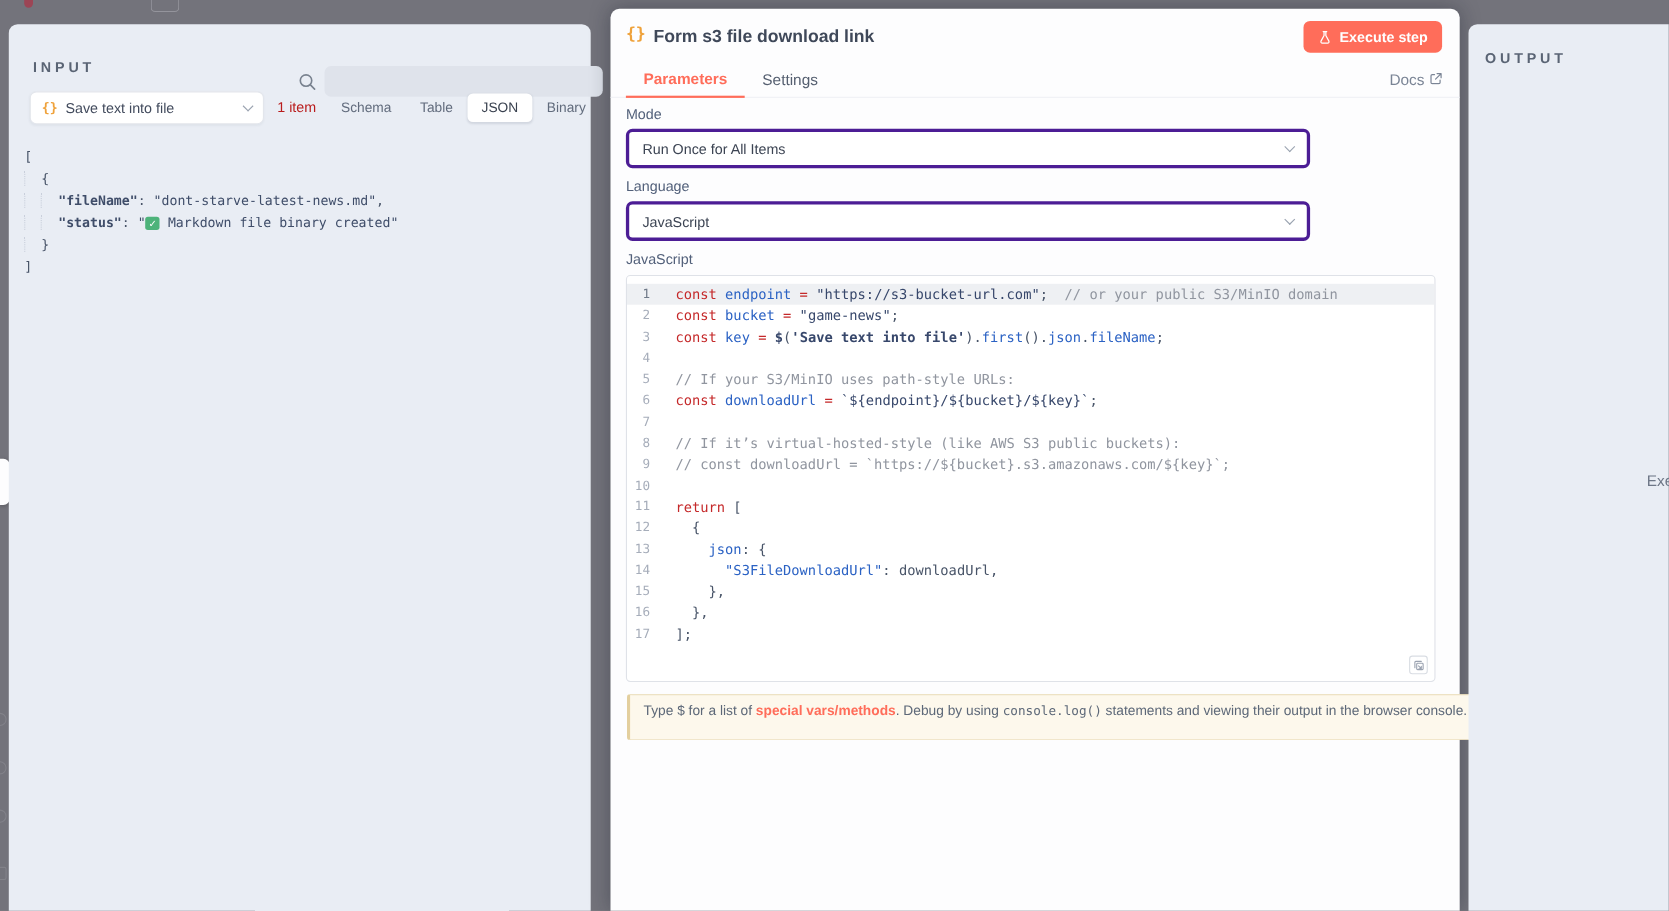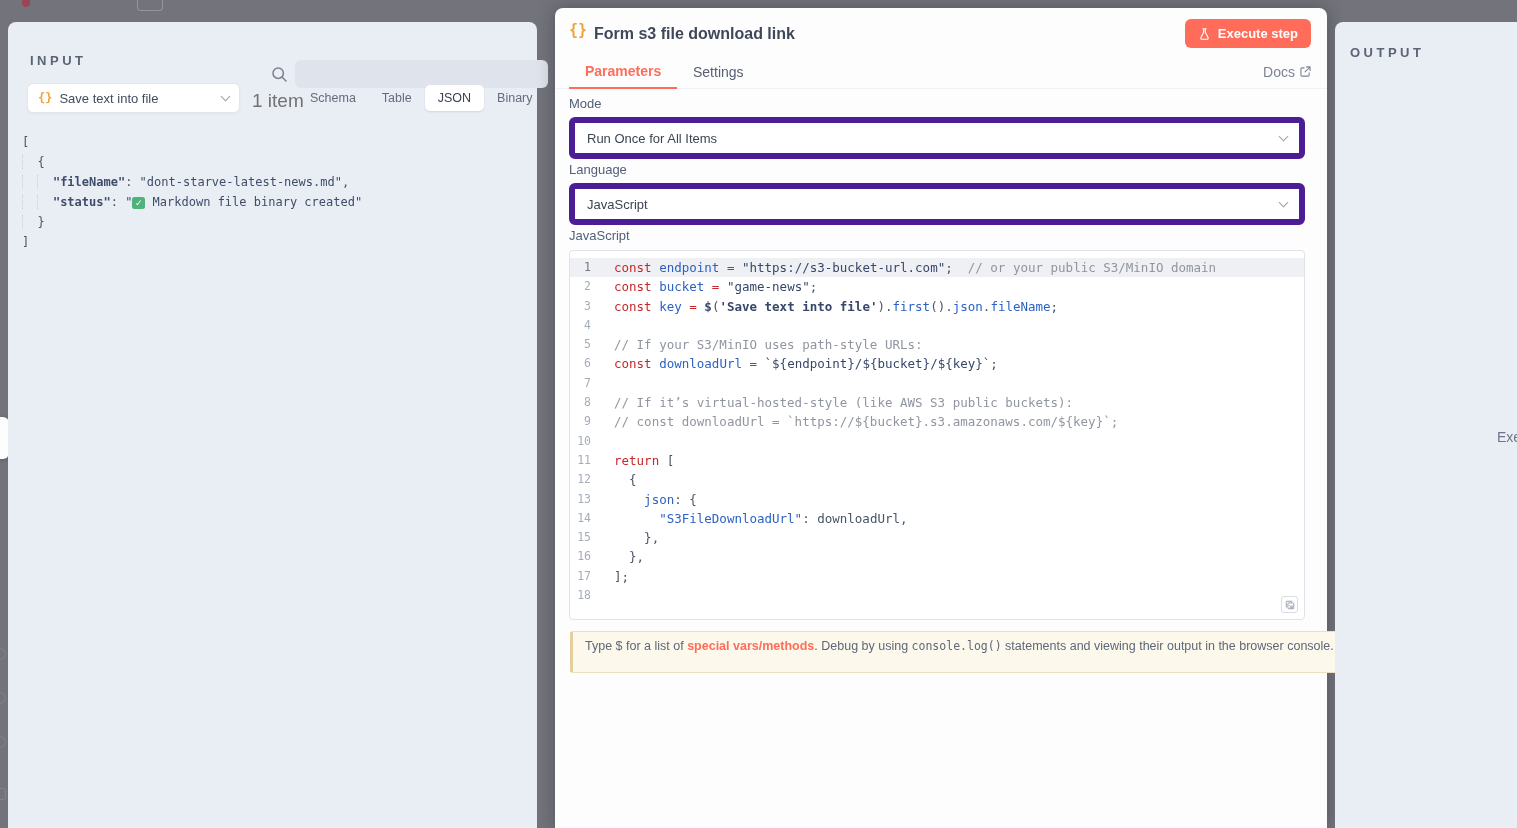--- a/index.html
+++ b/index.html
@@ -28,42 +28,42 @@
   .tabset .vtab { font-size:12.5px; color:#626c7d; padding:4px 13px; border-radius:5px; cursor:default; line-height:18px;margin-top:48px; }
   .tabset .vtab.active { background:#ffffff; color:#39414f; box-shadow:0 1px 2px rgba(40,50,70,.12); }
 
   
   .src-select { display:flex; align-items:center; gap:7px; background:#fff; border:1px solid #e3e6ec;
     border-radius:6px; height:30px; padding:0 10px; width:213px; box-shadow:0 1px 2px rgba(40,50,70,.05); }
   .braces { font-family:"DejaVu Sans Mono", monospace; font-weight:700; color:#efa23b; }
   .src-select .lbl { font-size:13px; color:#424b5d; flex:1; white-space:nowrap; overflow:hidden; }
   .chev { width:7px; height:7px; border-right:1.6px solid #9aa3b0; border-bottom:1.6px solid #9aa3b0;
     transform:rotate(45deg); margin-top:-4px; flex:none; }
-  .item-count { font-size:19px; color:#737373; }
+  .item-count { font-size:13px; color:#b91c1c; }
 
   
   .json-view { font-family:"DejaVu Sans Mono", monospace; font-size:12px; line-height:20px; white-space:pre; color:#3f4d69; }
 
   
   #ndv-modal { left:555px; top:8px; width:772px; height:820px; background:#fdfdfe;
     border-radius:8px 8px 0 0; box-shadow:0 0 18px rgba(20,25,40,.35); }
   .ndv-title { font-size:16px; font-weight:600; color:#3f4859; }
   .exec-btn { display:flex; align-items:center; gap:7px; background:#ff6d5a; color:#fff;
     border:none; border-radius:6px; height:29px; padding:0 13px; font-size:13px; font-weight:700; cursor:pointer;
     font-family:"Liberation Sans", sans-serif; }
   .ndv-tabbar { left:0; top:47px; width:100%; height:34px; border-bottom:1px solid #f0f1f5; }
   .ndv-tab { position:absolute; top:0; height:33px; display:flex; align-items:center; font-size:14px; }
   .tab-params { left:14px; padding:0 16px; color:#ff6d5a; font-weight:600; border-bottom:2px solid #ff6d5a; height:34px; }
   .tab-settings { left:122px; padding:0 16px; color:#555f70; }
   .docs-link { position:absolute; right:16px; top:0; height:33px; display:flex; align-items:center; gap:5px;
     font-size:14px; color:#7a8495; cursor:pointer; }
 
   .field-label { font-size:13px; color:#52607a;text-align:center; }
-  .select-input { display:flex; align-items:center; background:#fff; border:6px solid #4c1d95; border-radius:6px;
-    height:28px; padding:15px 12px; width:736px; }
+  .select-input { display:flex; align-items:center; background:#fff; border:3px solid #4c1d95; border-radius:6px;
+    height:28px; padding:15px 12px; width:622px; }
   .select-input .val { flex:1; font-size:13px; color:#3c4453; }
 
   
   #code-editor { left:14px; top:242px; width:736px; height:370px; background:#fff;
     border:1px solid #dfe2e8; border-radius:4px; overflow:hidden; }
   .cm-scroller { position:absolute; inset:0; padding-top:7px; font-family:"DejaVu Sans Mono", monospace;
     font-size:12.5px; line-height:19.3px; }
   .cm-row { display:flex; height:19.3px; white-space:pre; }
   .cm-row.active { background:#eef0f3; }
   .cm-ln { width:30px; flex:none; text-align:right; padding-right:9px; color:#a6adba; font-size:11.5px; }
@@ -184,21 +184,20 @@
         <div class="cm-row"><span class="cm-ln">8</span><span class="cm-code"><span class="tok-cm">// If it’s virtual-hosted-style (like AWS S3 public buckets):</span></span></div>
         <div class="cm-row"><span class="cm-ln">9</span><span class="cm-code"><span class="tok-cm">// const downloadUrl = `https://${bucket}.s3.amazonaws.com/${key}`;</span></span></div>
         <div class="cm-row"><span class="cm-ln">10</span><span class="cm-code"></span></div>
         <div class="cm-row"><span class="cm-ln">11</span><span class="cm-code"><span class="tok-kw">return</span><span class="tok-pl"> [</span></span></div>
         <div class="cm-row"><span class="cm-ln">12</span><span class="cm-code"><span class="tok-pl">  {</span></span></div>
         <div class="cm-row"><span class="cm-ln">13</span><span class="cm-code"><span class="tok-pl">    </span><span class="tok-def">json</span><span class="tok-pl">: {</span></span></div>
         <div class="cm-row"><span class="cm-ln">14</span><span class="cm-code"><span class="tok-pl">      </span><span class="tok-def">"S3FileDownloadUrl"</span><span class="tok-pl">: downloadUrl,</span></span></div>
         <div class="cm-row"><span class="cm-ln">15</span><span class="cm-code"><span class="tok-pl">    },</span></span></div>
         <div class="cm-row"><span class="cm-ln">16</span><span class="cm-code"><span class="tok-pl">  },</span></span></div>
         <div class="cm-row"><span class="cm-ln">17</span><span class="cm-code"><span class="tok-pl">];</span></span></div>
-        <div class="cm-row"><span class="cm-ln">18</span><span class="cm-code"></span></div>
       </div>
     <div class="editor-fab">
       <span style="display:flex;">
         <svg width="10" height="10" viewBox="0 0 12 12">
             <rect x="3.5" y="3.5" width="7" height="7" rx="1" fill="none" stroke="#9aa2b0" stroke-width="1.2"></rect>
             <path d="M8.5 1.5h-6a1 1 0 0 0-1 1v6 M5.5 6.5l3 3 M8.5 9.5v-2.6 M8.5 9.5H5.9" fill="none" stroke="#9aa2b0" stroke-width="1.2" stroke-linecap="round"></path>
           </svg>
       </span>
     </div>
   </div>

